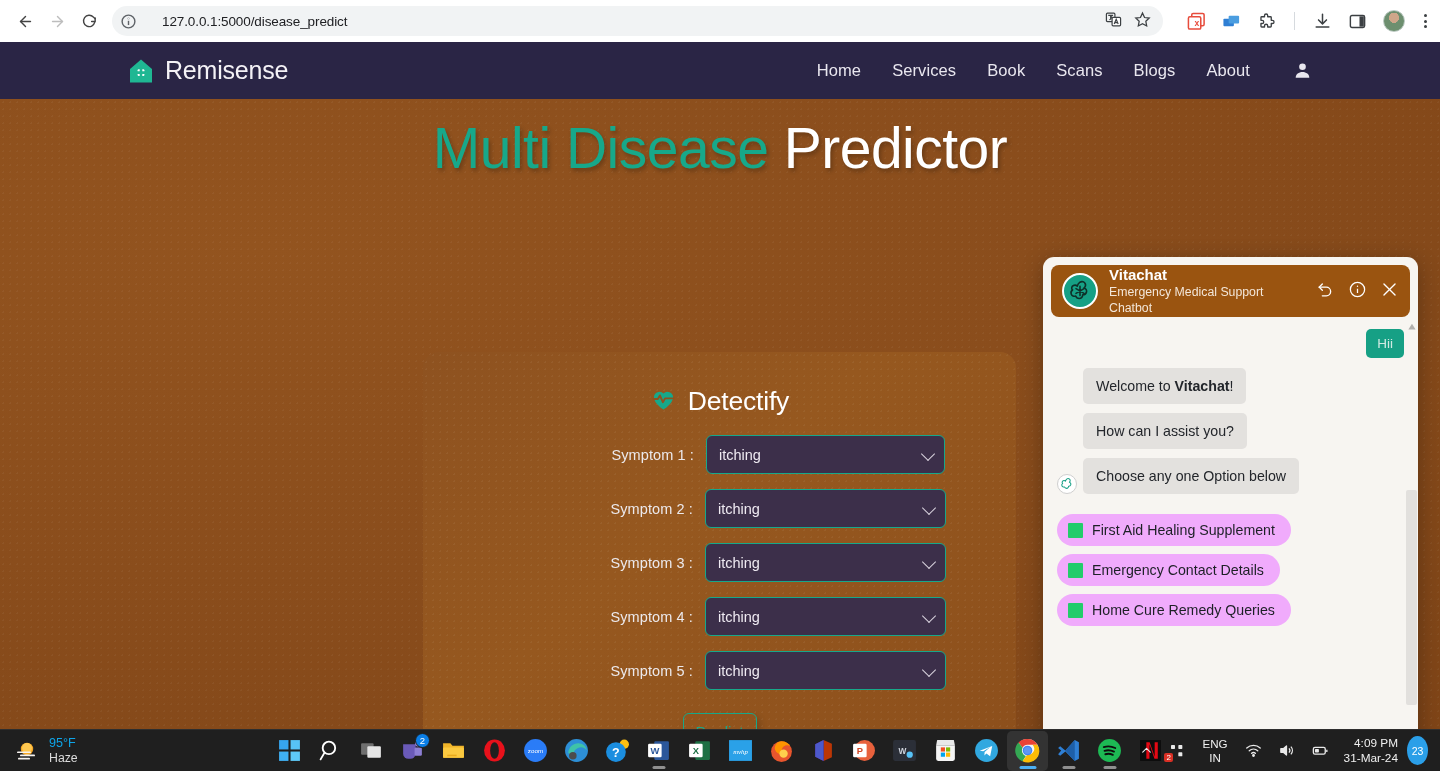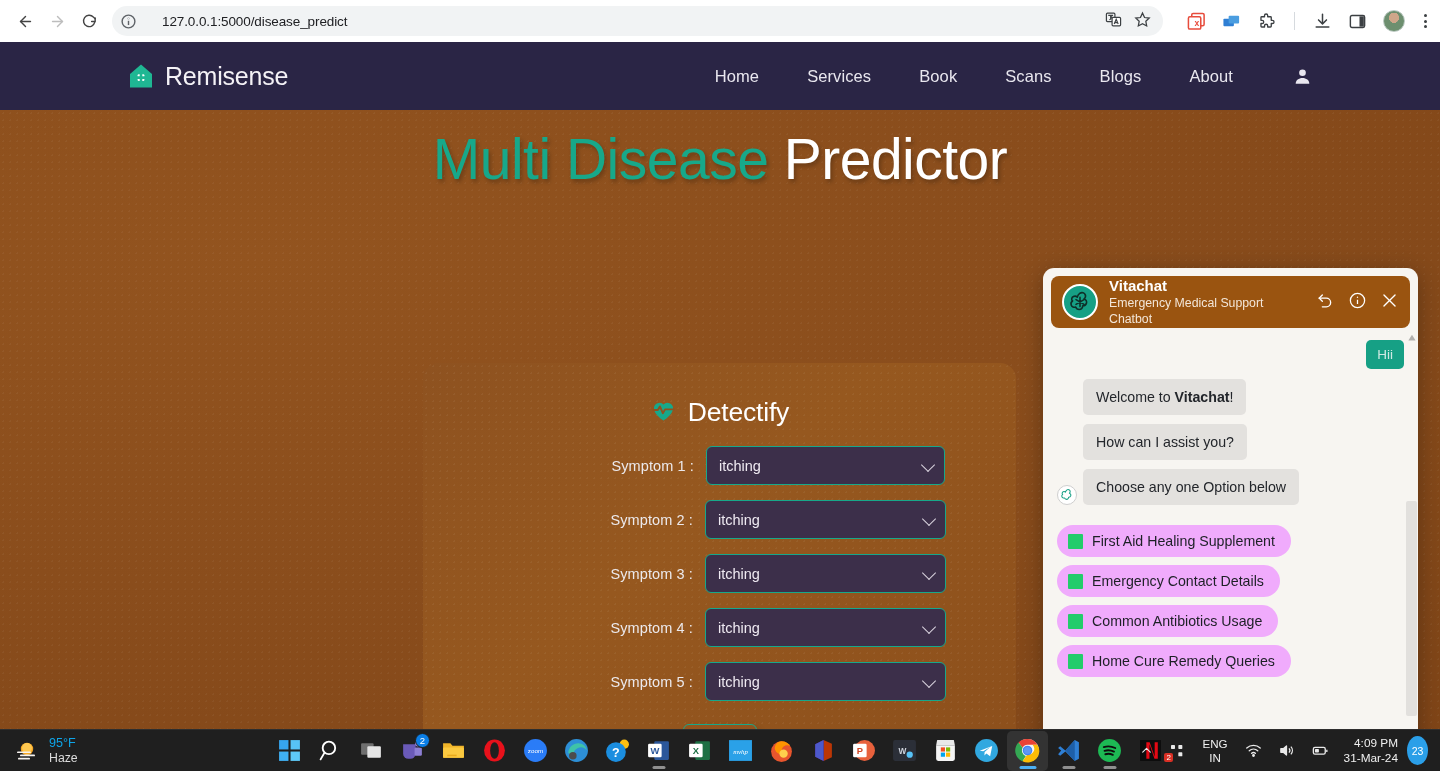--- a/index.html
+++ b/index.html
@@ -49,31 +49,31 @@
     background: radial-gradient(circle at 50% 34%, #cfa68a 0 30%, #6d8f6f 31% 100%);
     border: 1px solid #b9c7c0;
   }
   .kebab { display: flex; flex-direction: column; gap: 2.5px; align-items: center; padding: 0 3px; }
   .kebab i { width: 3px; height: 3px; border-radius: 50%; background: #3c4043; display: block; }
 
   
   .page { height: 687px; position: relative; overflow: hidden; background: #8a4d1c; }
 
   .site-nav {
-    height: 68px; background: #2a2545;
+    height: 57px; background: #2a2545;
     display: flex; align-items: center;
     padding: 0 128px 0 128px;
     justify-content: space-between;
   }
   .brand { display: flex; align-items: center; gap: 11px; }
   .brand-mark { width: 26px; height: 26px; }
   .brand-name {
     color: #f4f2f6; font-size: 25px; letter-spacing: -0.2px;
   }
-  .nav-links { display: flex; align-items: center; gap: 48px; }
+  .nav-links { display: flex; align-items: center; gap: 31px; }
   .nav-links a {
     color: #e9e7ef; font-size: 16.5px; text-decoration: none;
     letter-spacing: 0.1px;
   }
   .nav-user { width: 19px; height: 19px; color: #e9e7ef; margin-left: 12px; }
 
   
   .canvas {
     position: relative;
     height: 734px;
@@ -545,24 +545,20 @@
           <div class="opt">
             <i class="sq"></i>
             <span>First Aid Healing Supplement</span>
           </div>
           <div class="opt">
             <i class="sq"></i>
             <span>Emergency Contact Details</span>
           </div>
           <div class="opt">
             <i class="sq"></i>
-            <span>Common Antibiotics Usage</span>
-          </div>
-          <div class="opt">
-            <i class="sq"></i>
             <span>Home Cure Remedy Queries</span>
           </div>
         </div>
 
         <div class="chat-scroll">
           <div class="arw">
             <svg viewBox="0 0 10 10" fill="currentColor">
                 <polygon points="5,1 9.5,8 0.5,8"></polygon>
               </svg>
           </div>

